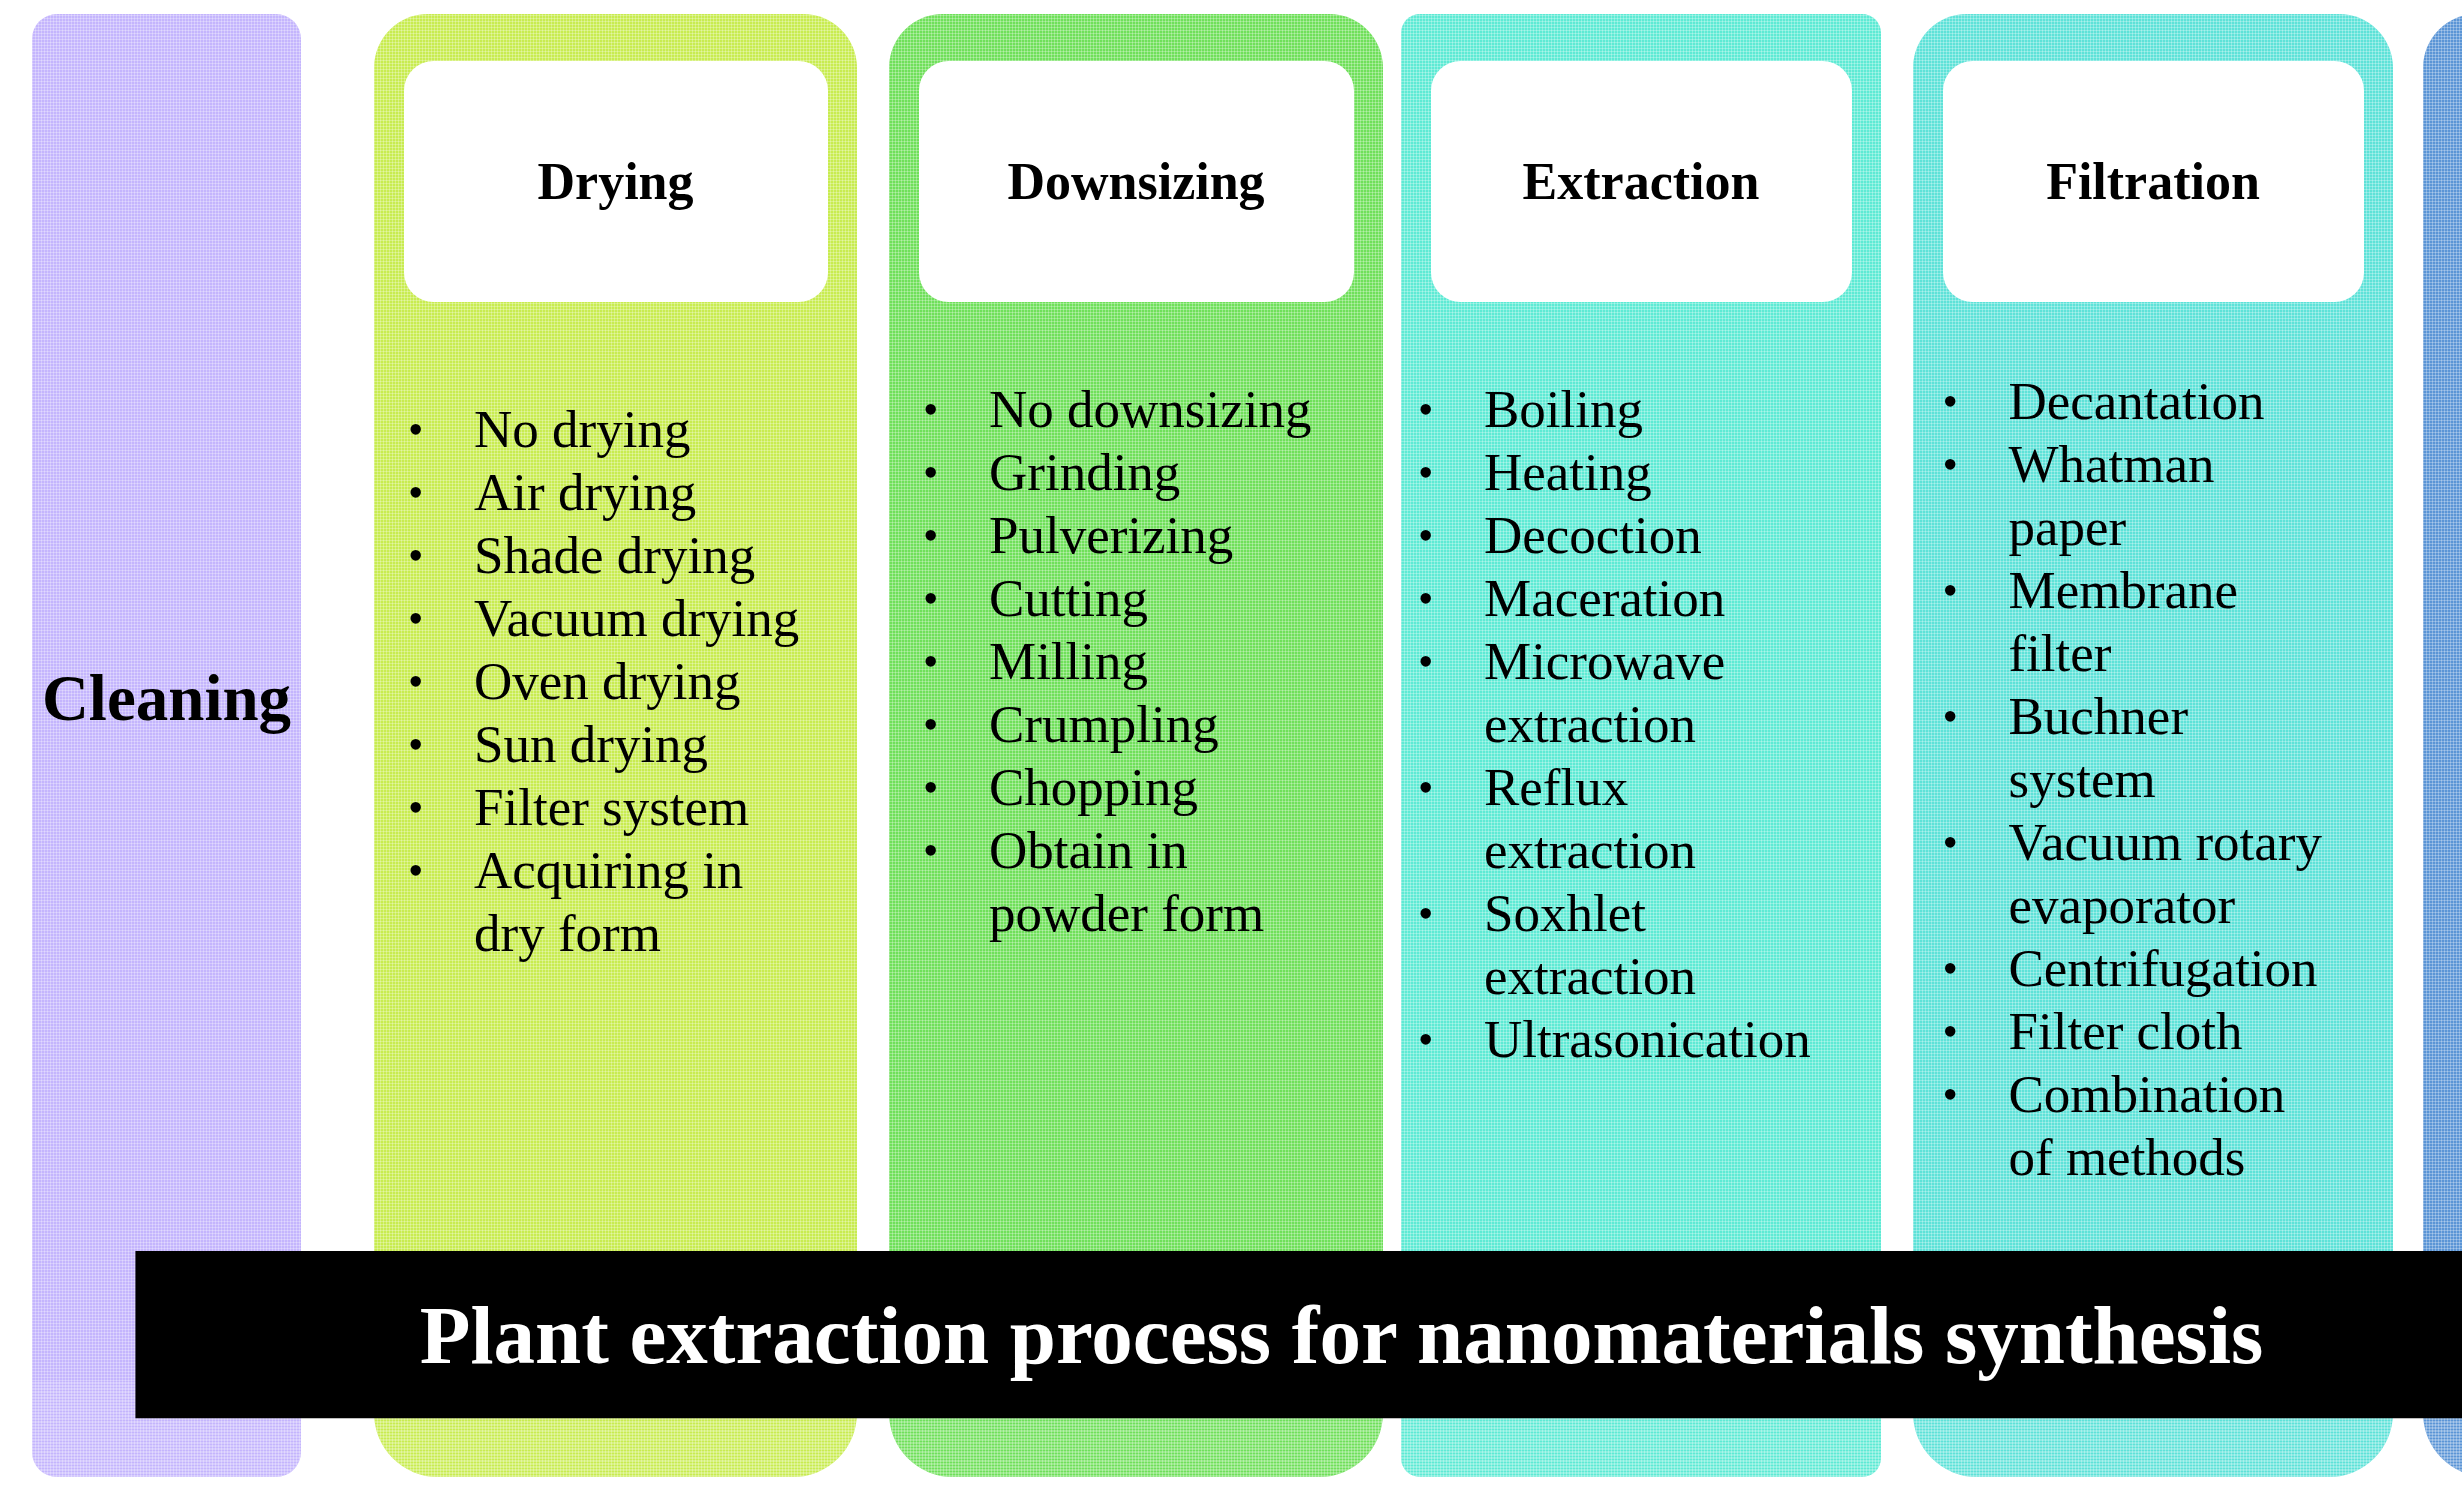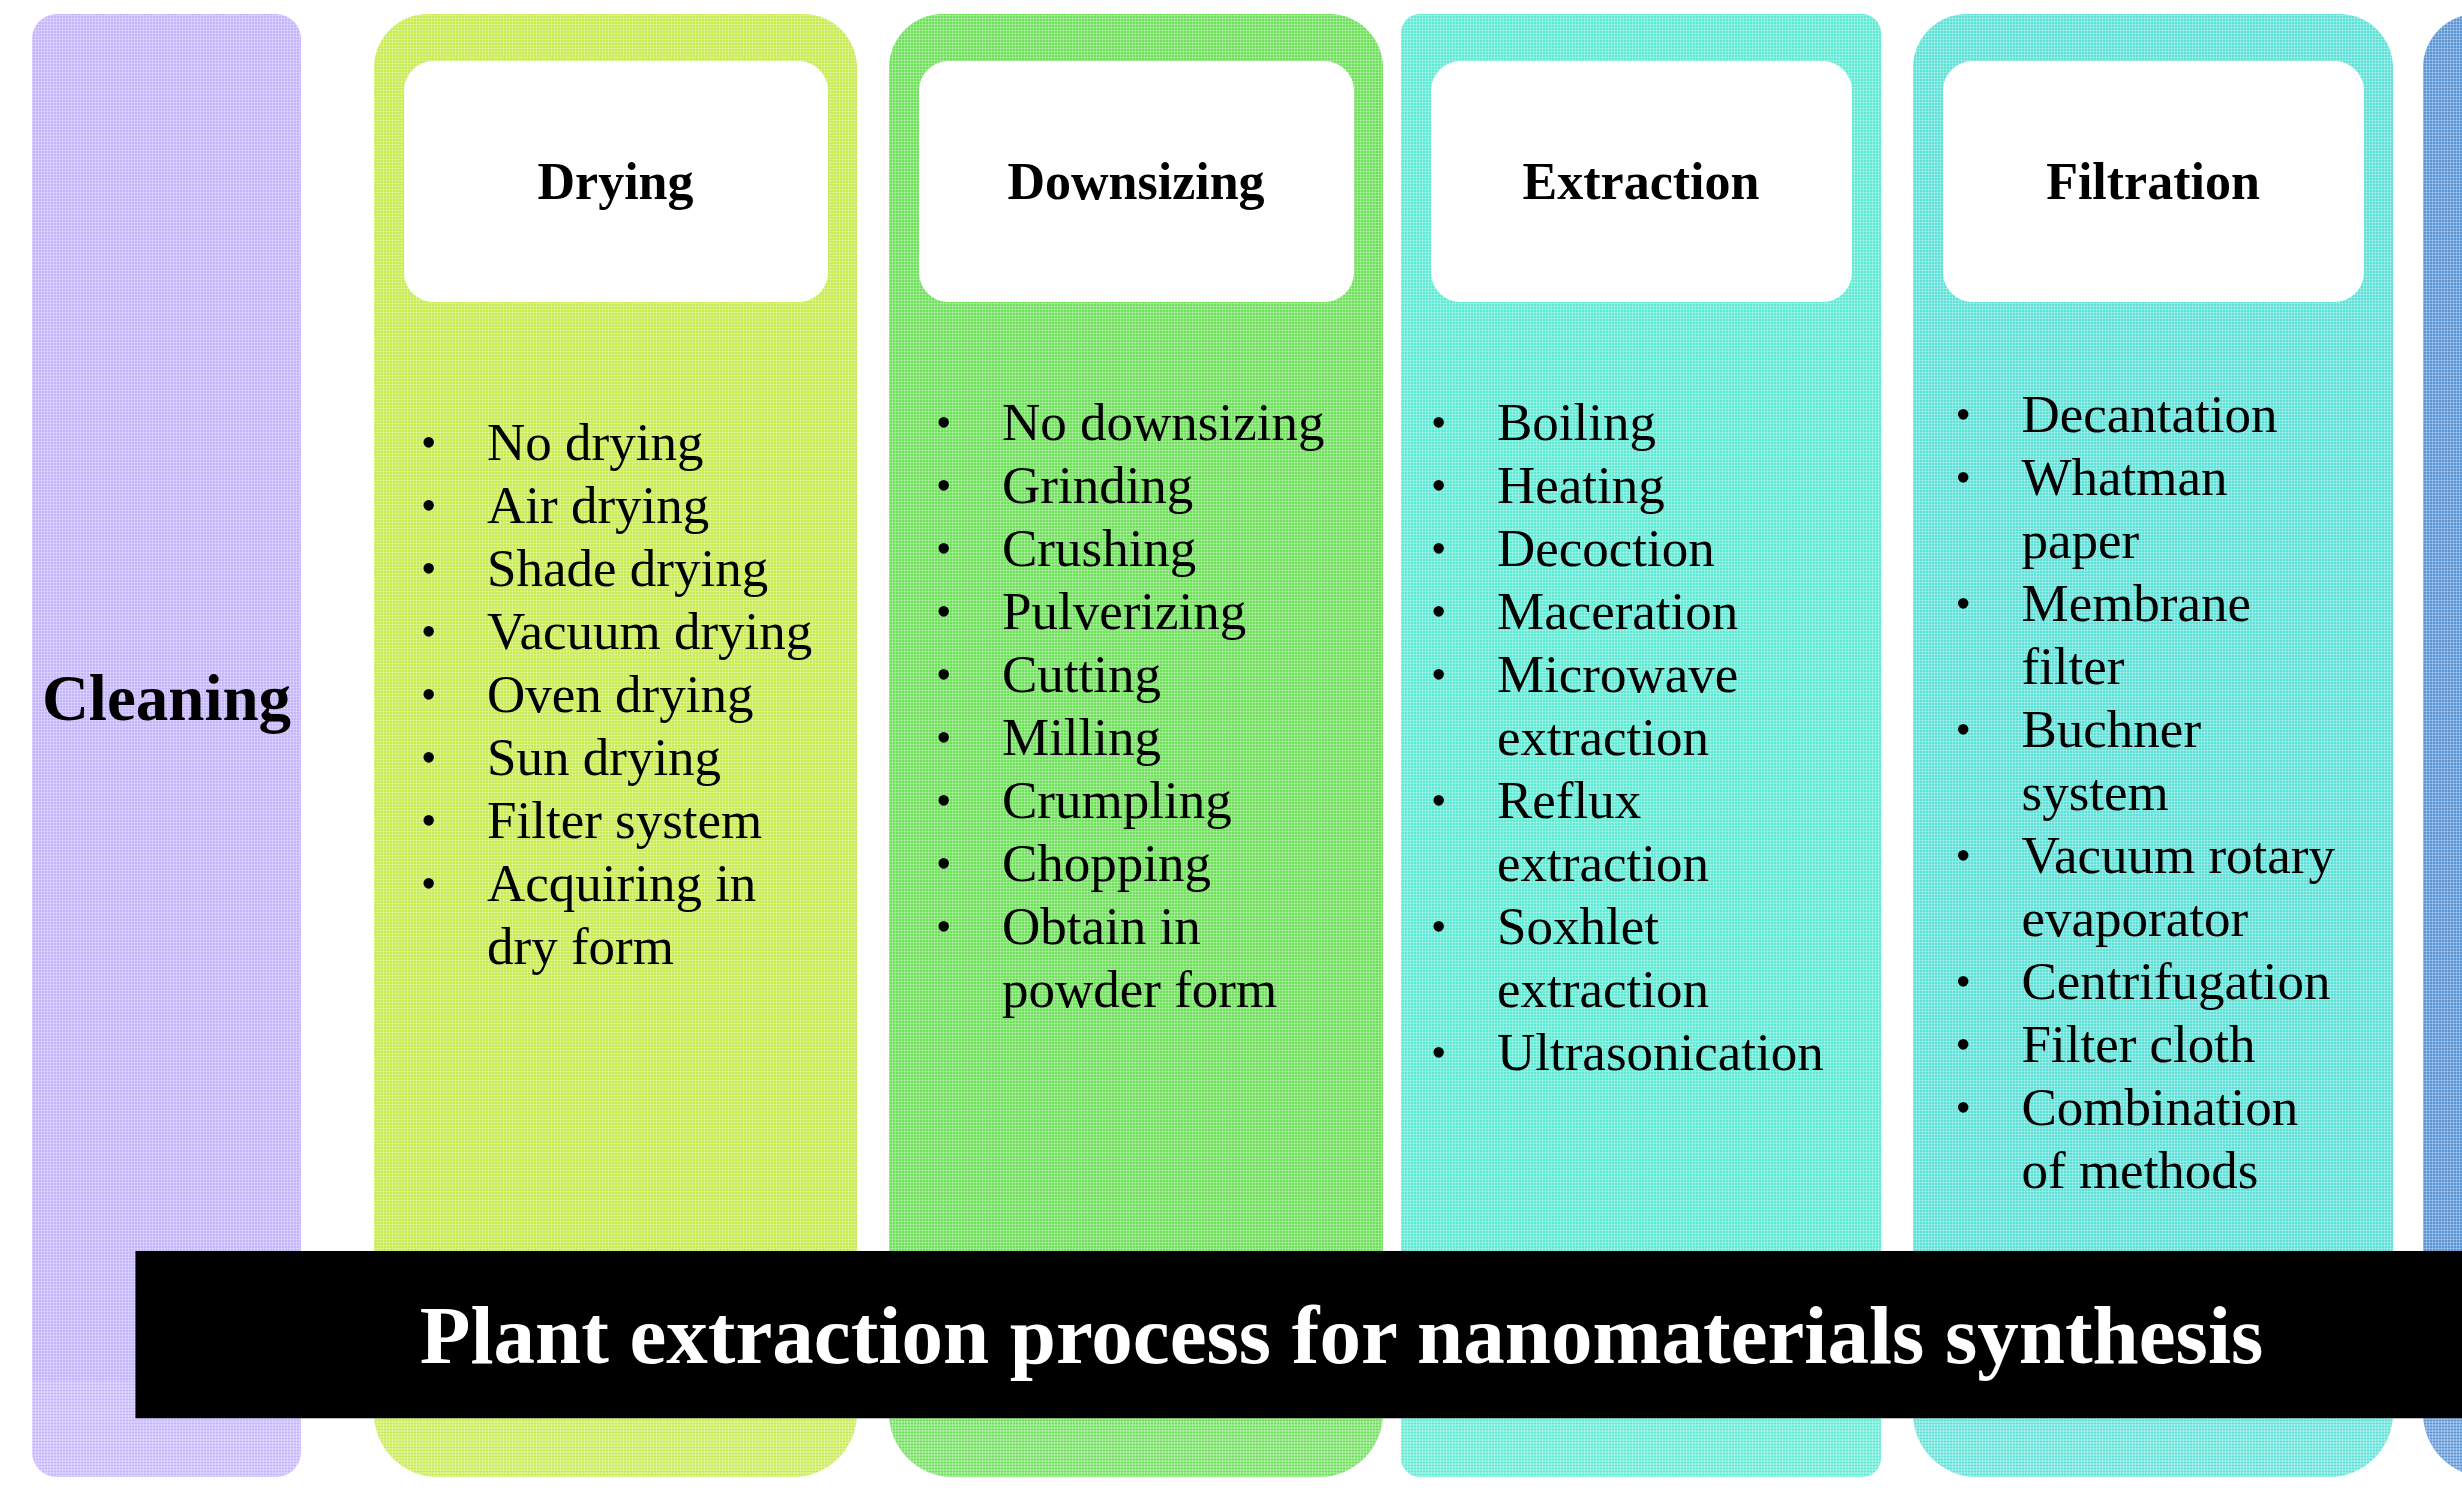--- a/index.html
+++ b/index.html
@@ -8,21 +8,21 @@
   .col { position:absolute; top:13.8px; height:1463px; border-radius:54px 54px 64px 64px;
          background-size:29.5px 29.5px; }
   .col::after { content:""; position:absolute; inset:0; border-radius:inherit;
          background-image:
            repeating-linear-gradient(0deg, rgba(255,255,255,0.28) 0 1.5px, transparent 1.5px 3px),
            repeating-linear-gradient(90deg, rgba(255,255,255,0.28) 0 1.5px, transparent 1.5px 3px);
          pointer-events:none; }
   .hdr { position:absolute; top:47px; left:29.5px; right:29.5px; height:241px; background:#fff;
          border-radius:29.5px; display:flex; align-items:center; justify-content:center; z-index:2; }
   .hdr span { font-weight:bold; font-size:52px; }
-  ul.items { position:absolute; list-style:none; margin:13px; padding:0; z-index:2; }
+  ul.items { position:absolute; list-style:none; margin:0; padding:0; z-index:2; }
   ul.items li { position:relative; font-size:53px; line-height:63px; padding-left:66px; }
   ul.items li::before { content:"\2022"; position:absolute; left:0; top:0; font-size:44px; }
   .single { position:absolute; z-index:2; display:flex; align-items:center; justify-content:center;
             text-align:center; font-weight:bold; }
   #arrow { position:absolute; left:0; top:0; width:2747px; height:1508px; z-index:5; pointer-events:none; }
   .arrow-label { position:absolute; left:135px; top:1251px; width:2413px; height:167px; z-index:6;
                  display:flex; align-items:center; justify-content:center; color:#fff;
                  font-weight:bold; font-size:83px; }
 </style>
 </head>
@@ -50,21 +50,20 @@
   </ul>
 </div>
 
 <div class="col" style="left:889px;width:494px;background-color:#6FE05A;">
   <div class="hdr">
     <span>Downsizing</span>
   </div>
   <ul class="items" style="left:34px;top:364px;width:443px;">
     <li>No downsizing</li>
     <li>Grinding</li>
-    <li>Crushing</li>
     <li>Pulverizing</li>
     <li>Cutting</li>
     <li>Milling</li>
     <li>Crumpling</li>
     <li>Chopping</li>
     <li style="width:276px;">Obtain in powder form</li>
   </ul>
 </div>
 
 <div class="col" style="left:1401px;width:480px;background-color:#5eead4;border-radius:19px;">

